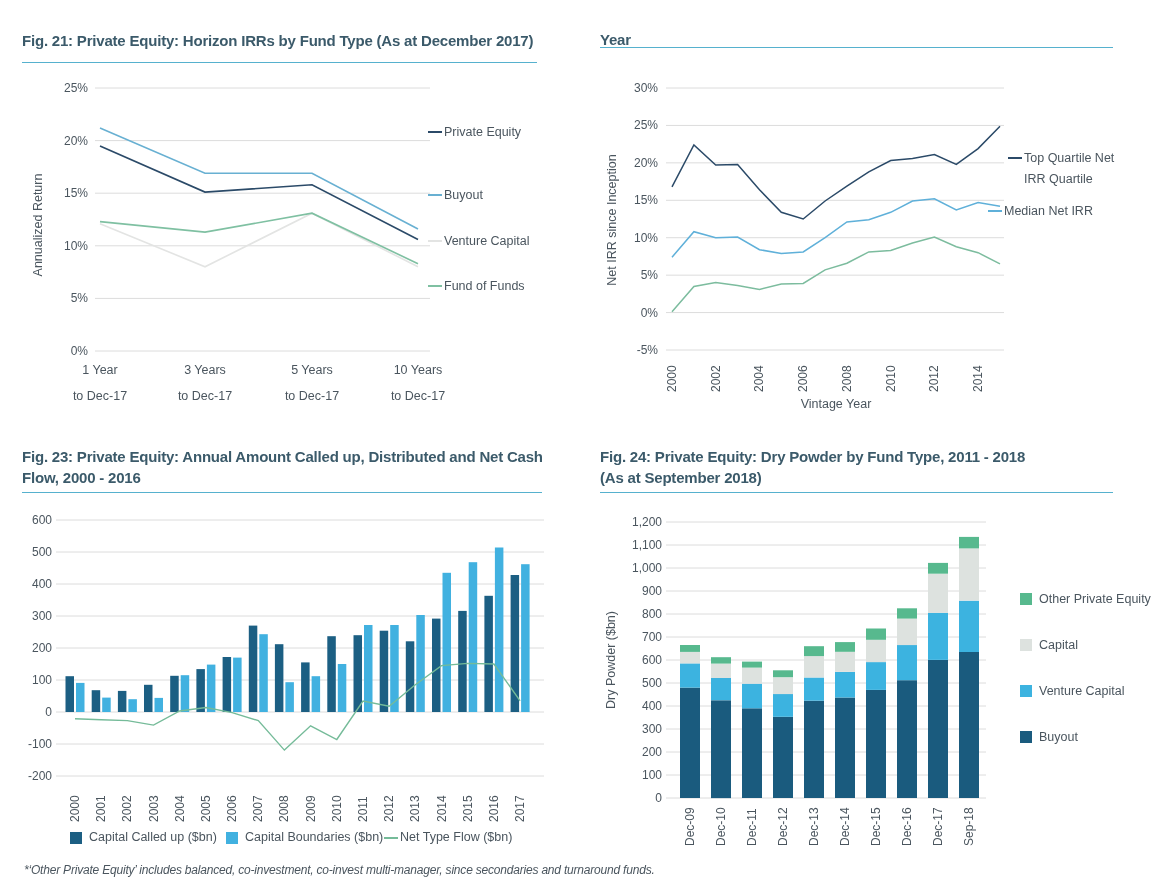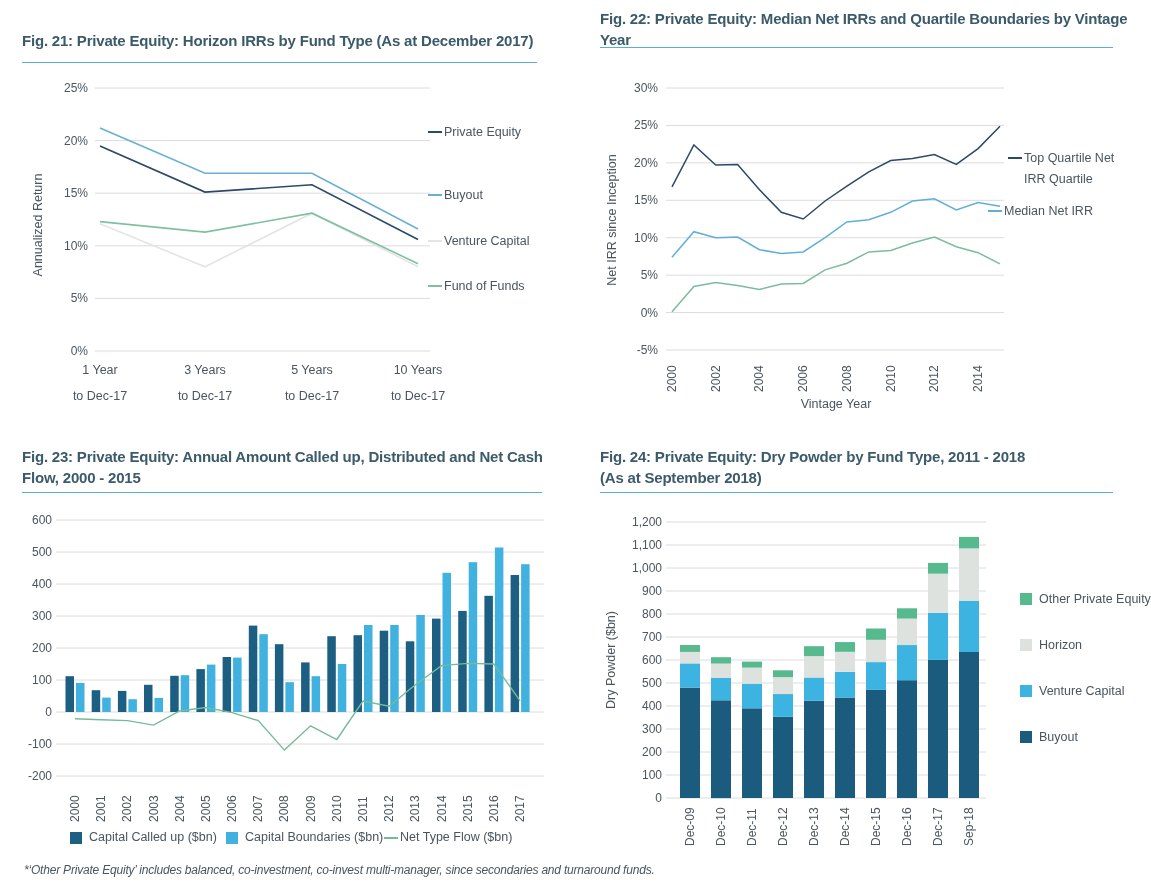--- a/index.html
+++ b/index.html
@@ -79,21 +79,21 @@
     <span class="dash" style="background: rgb(227, 228, 227);"></span>
     <span>Venture Capital</span>
   </div>
   <div class="lgi" style="left:406px;top:246px">
     <span class="dash" style="background: rgb(127, 192, 162);"></span>
     <span>Fund of Funds</span>
   </div>
 </section>
 
 <section class="fig" id="f22" style="left:600px;top:8px;width:551px;height:425px">
-  <h2><span>Fig. 22: Private Equity: Median Net IRRs and Quartile Boundaries by Vintage</span><br><span>Year</span></h2>
+  <h2><br><span>Year</span></h2>
   <div class="rule" style="top:39px;width:513px"></div>
   <div class="vlab" style="left:12px;top:212px">Net IRR since Inception</div>
   <svg id="svg22" class="plot" style="top:45px" width="551" height="380">
       <line x1="66" y1="35" x2="404" y2="35" stroke="#dcdcdc" stroke-width="1"></line>
       <text x="58" y="39" text-anchor="end">30%</text>
       <line x1="66" y1="72.42857142857144" x2="404" y2="72.42857142857144" stroke="#dcdcdc" stroke-width="1"></line>
       <text x="58" y="76.42857142857144" text-anchor="end">25%</text>
       <line x1="66" y1="109.85714285714286" x2="404" y2="109.85714285714286" stroke="#dcdcdc" stroke-width="1"></line>
       <text x="58" y="113.85714285714286" text-anchor="end">20%</text>
       <line x1="66" y1="147.2857142857143" x2="404" y2="147.2857142857143" stroke="#dcdcdc" stroke-width="1"></line>
@@ -123,21 +123,21 @@
     <span class="dash" style="background: rgb(43, 74, 104);"></span>
     <span><span>Top Quartile Net</span><br><span>IRR Quartile</span></span>
   </div>
   <div class="lgi" style="left:388px;top:193px;line-height:21px">
     <span class="dash" style="background: rgb(95, 176, 217);"></span>
     <span>Median Net IRR</span>
   </div>
 </section>
 
 <section class="fig" id="f23" style="left:22px;top:443px;width:560px;height:446px">
-  <h2 style="padding-top:3px"><span>Fig. 23: Private Equity: Annual Amount Called up, Distributed and Net Cash</span><br><span>Flow, 2000 - 2015</span></h2>
+  <h2 style="padding-top:3px"><span>Fig. 23: Private Equity: Annual Amount Called up, Distributed and Net Cash</span><br><span>Flow, 2000 - 2016</span></h2>
   <div class="rule" style="top:49px;width:520px"></div>
   <svg id="svg23" class="plot" style="top:55px" width="560" height="332">
       <line x1="34" y1="22" x2="522" y2="22" stroke="#dcdcdc" stroke-width="1"></line>
       <text x="30" y="26" text-anchor="end">600</text>
       <line x1="34" y1="54" x2="522" y2="54" stroke="#dcdcdc" stroke-width="1"></line>
       <text x="30" y="58" text-anchor="end">500</text>
       <line x1="34" y1="86" x2="522" y2="86" stroke="#dcdcdc" stroke-width="1"></line>
       <text x="30" y="90" text-anchor="end">400</text>
       <line x1="34" y1="118" x2="522" y2="118" stroke="#dcdcdc" stroke-width="1"></line>
       <text x="30" y="122" text-anchor="end">300</text>
@@ -303,21 +303,21 @@
       <rect x="359" y="50.4" width="20" height="52.2" fill="#dde2df"></rect>
       <rect x="359" y="38.9" width="20" height="11.5" fill="#57b98e"></rect>
       <text x="373" y="348" text-anchor="start" transform="rotate(-90 373 348)">Sep-18</text>
     </svg>
   <div class="lgi" style="left:420px;top:146px">
     <span class="sq" style="background: rgb(87, 185, 142);"></span>
     <span>Other Private Equity*</span>
   </div>
   <div class="lgi" style="left:420px;top:192px">
     <span class="sq" style="background: rgb(221, 226, 223);"></span>
-    <span>Horizon</span>
+    <span>Capital</span>
   </div>
   <div class="lgi" style="left:420px;top:238px">
     <span class="sq" style="background: rgb(60, 179, 224);"></span>
     <span>Venture Capital</span>
   </div>
   <div class="lgi" style="left:420px;top:284px">
     <span class="sq" style="background: rgb(26, 91, 126);"></span>
     <span>Buyout</span>
   </div>
 </section>

